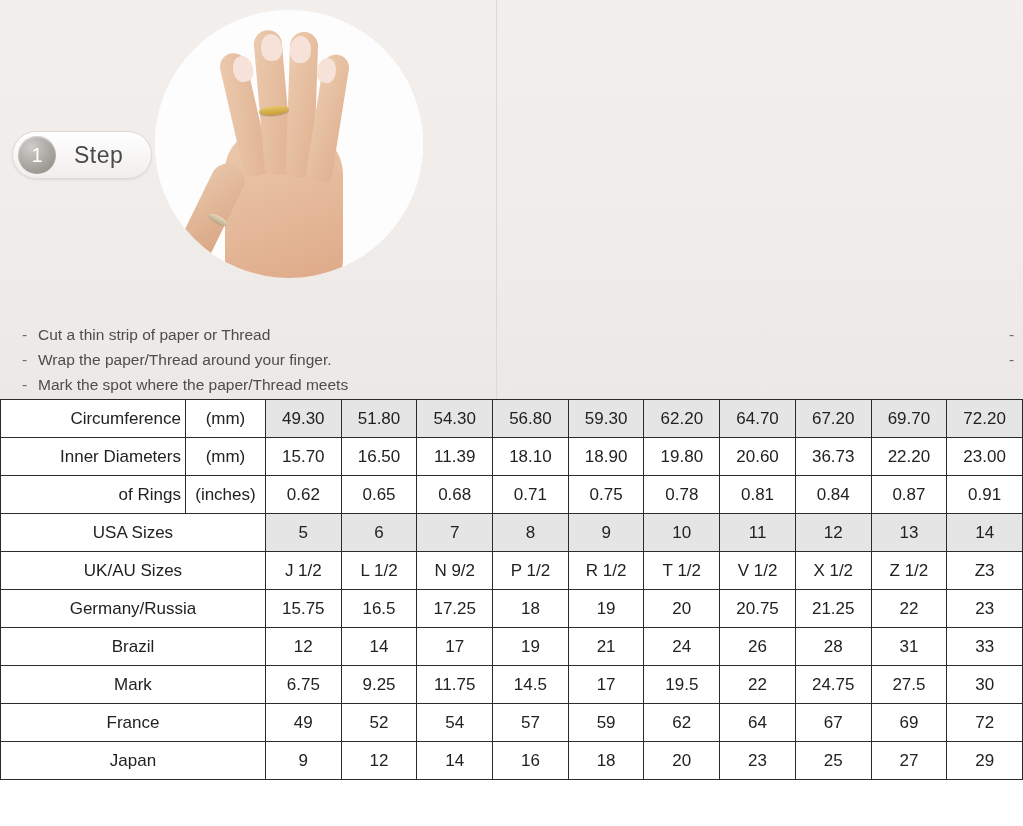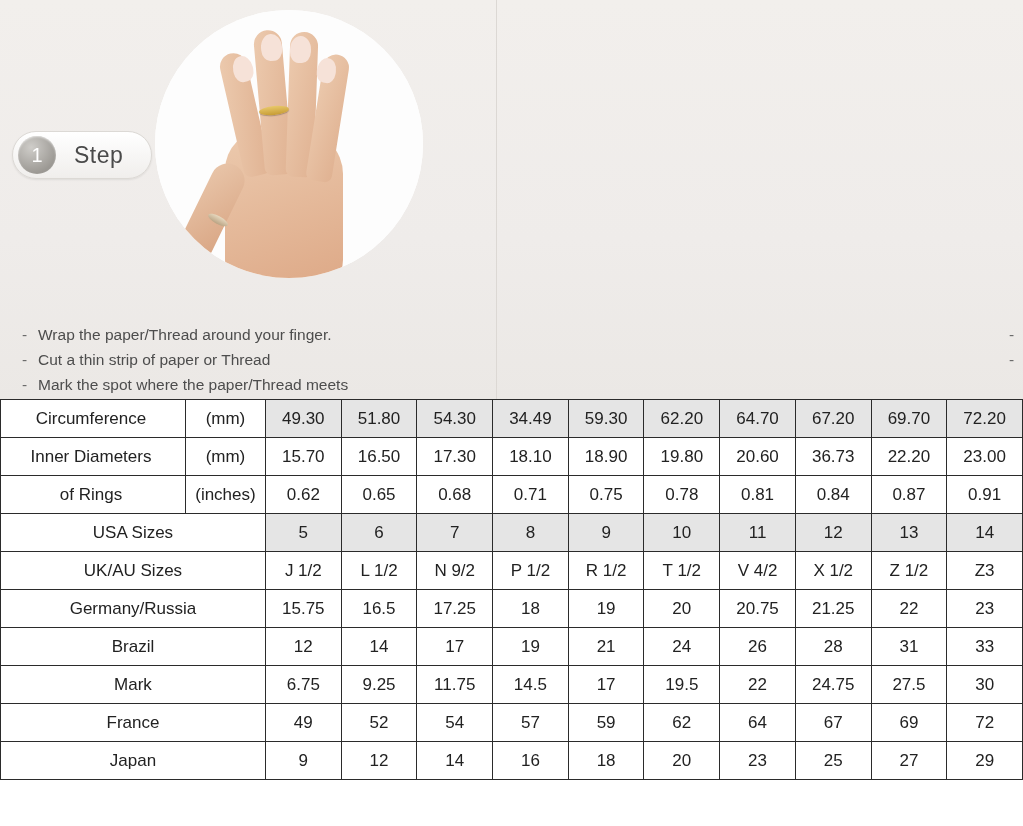--- a/index.html
+++ b/index.html
@@ -120,21 +120,21 @@
   .table-wrap { width: 1023px; height: 427px; background: #fff; }
   table.size { border-collapse: collapse; width: 1023px; font-size: 17px; color: #222; }
   table.size td {
     border: 1px solid #2b2b2b;
     height: 38px;
     text-align: center;
     padding: 0 4px;
     white-space: nowrap;
   }
   td.rowlabel { text-align: left; padding-left: 8px; font-size: 17px; }
-  td.rowlabel.center { text-align: center; padding-left: 0; }
+  td.rowlabel.center { text-align: right; padding-left: 0; }
   td.unit { text-align: left; padding-left: 5px; width: 80px; }
   td.shaded { background: #e5e5e5; }
 </style>
 </head>
 <body>
 
 <div class="top">
 
   <div class="panel panel-left">
     <div class="photo photo-left">
@@ -154,22 +154,22 @@
         <div class="ring2"></div>
       </div>
     </div>
 
     <div class="step step-left">
       <div class="step-num">1</div>
       <div class="step-word">Step</div>
     </div>
 
     <div class="bullets bullets-left">
+      <div><span class="dash">-</span><span>Cut a thin strip of paper or Thread</span></div>
       <div><span class="dash">-</span><span>Wrap the paper/Thread around your finger.</span></div>
-      <div><span class="dash">-</span><span>Cut a thin strip of paper or Thread</span></div>
       <div><span class="dash">-</span><span>Mark the spot where the paper/Thread meets</span></div>
     </div>
   </div>
 
   <div class="panel-divider"></div>
 
   <div class="panel panel-right">
 
     <div class="bullets bullets-right">
       <div><span class="dash">-</span></div>
@@ -181,36 +181,36 @@
 <div class="table-wrap">
   <table class="size">
     <tbody>
 
       <tr>
         <td class="rowlabel center" rowspan="1">Circumference</td>
         <td class="unit">(mm)</td>
         <td class="shaded">49.30</td>
         <td class="shaded">51.80</td>
         <td class="shaded">54.30</td>
-        <td class="shaded">34.49</td>
+        <td class="shaded">56.80</td>
         <td class="shaded">59.30</td>
         <td class="shaded">62.20</td>
         <td class="shaded">64.70</td>
         <td class="shaded">67.20</td>
         <td class="shaded">69.70</td>
         <td class="shaded">72.20</td>
       </tr>
 
 
       <tr>
         <td class="rowlabel center">Inner Diameters</td>
         <td class="unit">(mm)</td>
         <td>15.70</td>
         <td>16.50</td>
-        <td>17.30</td>
+        <td>11.39</td>
         <td>18.10</td>
         <td>18.90</td>
         <td>19.80</td>
         <td>20.60</td>
         <td>36.73</td>
         <td>22.20</td>
         <td>23.00</td>
       </tr>
 
       <tr>
@@ -243,21 +243,21 @@
       </tr>
 
       <tr>
         <td class="rowlabel" colspan="2">UK/AU Sizes</td>
         <td>J 1/2</td>
         <td>L 1/2</td>
         <td>N 9/2</td>
         <td>P 1/2</td>
         <td>R 1/2</td>
         <td>T 1/2</td>
-        <td>V 4/2</td>
+        <td>V 1/2</td>
         <td>X 1/2</td>
         <td>Z 1/2</td>
         <td>Z3</td>
       </tr>
 
       <tr>
         <td class="rowlabel" colspan="2">Germany/Russia</td>
         <td>15.75</td>
         <td>16.5</td>
         <td>17.25</td>

